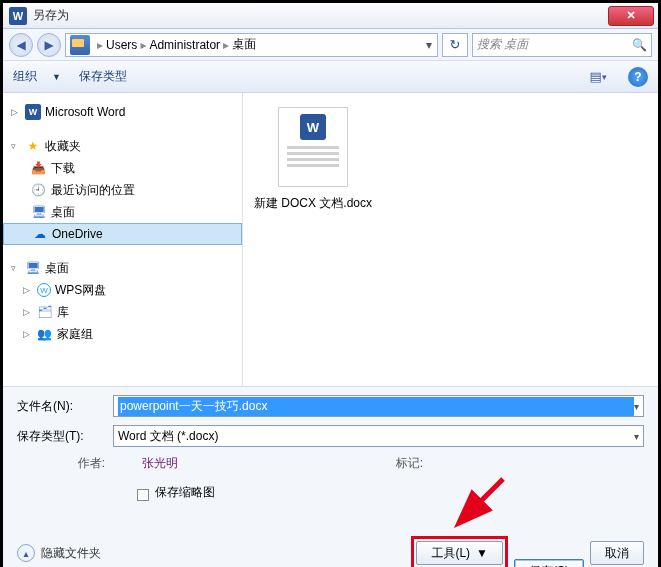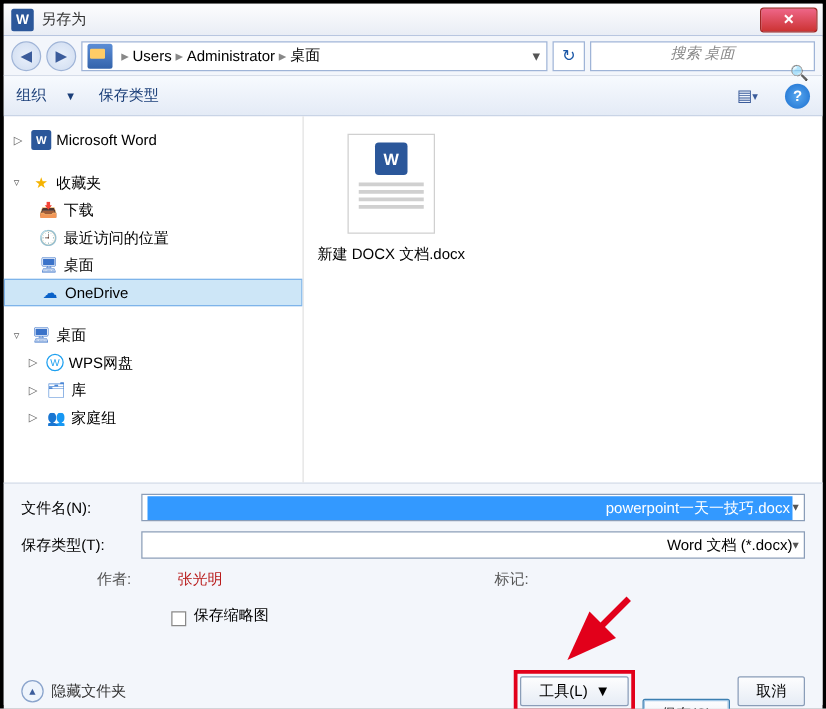--- a/index.html
+++ b/index.html
@@ -12,21 +12,21 @@
   .closebtn { width: 46px; height: 20px; margin-right: 4px; background: linear-gradient(#e68,#c33); border: 1px solid #a02525; border-radius: 3px; color: #fff; display:flex; align-items:center; justify-content:center; font-size: 11px; font-weight:bold; }
   .navbar { height: 32px; display:flex; align-items:center; padding: 0 6px; gap:4px; border-bottom: 1px solid #d6dde9; background:#f3f6fb; }
   .navbtn { width:24px; height:24px; border-radius:50%; border:1px solid #9fb4d7; background: radial-gradient(#e9f0fb,#cfdcf0); display:flex; align-items:center; justify-content:center; color:#3b5c9b; font-size:12px; }
   .breadcrumb { flex:1; height:24px; border:1px solid #9fb4d7; background:#fff; display:flex; align-items:center; font-size:12px; }
   .crumb-icon { width:20px; height:20px; background:linear-gradient(#5b8dd6,#3363ab); margin:0 4px; border-radius:2px; position:relative; }
   .crumb-icon::after { content:""; position:absolute; left:2px; top:4px; width:12px; height:8px; background:#fc6; border-radius:1px; }
   .crumb-sep { color:#888; padding:0 3px; }
   .crumb-drop { width:16px; text-align:center; color:#555; }
   .bc-end { display:flex; align-items:center; margin-left:auto; }
   .refreshbtn { width:26px; height:24px; border:1px solid #9fb4d7; display:flex; align-items:center; justify-content:center; background:#fff; color:#1956a6; font-size:13px; }
-  .searchbox { width:180px; height:24px; border:1px solid #9fb4d7; background:#fff; display:flex; align-items:center; padding:0 4px; font-size:12px; color:#888; font-style:italic;flex-direction:column; }
+  .searchbox { width:180px; height:24px; border:1px solid #9fb4d7; background:#fff; display:flex; align-items:center; padding:0 4px; font-size:12px; color:#888; font-style:italic; }
   .searchbox .sicon { margin-left:auto; color:#3b5c9b; font-style:normal; }
   .toolbar { height:32px; background:linear-gradient(#f7fafe,#e4ebf6); border-bottom:1px solid #c9d4e6; display:flex; align-items:center; padding:0 10px; gap:18px; font-size:12px; }
   .toolbar .titem { color:#1a3e78; display:flex; align-items:center; gap:15px; }
   .toolbar .dd { font-size:9px; }
   .toolbar .spacer { flex:1; }
   .iconbtn { width:24px; height:22px; display:flex; align-items:center; justify-content:center; color:#3b5c9b; font-size:13px; border-radius:2px; }
   .helpbtn { width:20px; height:20px; border-radius:50%; background:radial-gradient(#58a7ef,#1a6ecf); color:#fff; font-size:12px; font-weight:bold; display:flex; align-items:center; justify-content:center; }
   .body { display:flex; height:293px; }
   .tree { width:240px; border-right:1px solid #e2e2e2; overflow:auto; padding:8px 0; font-size:12px; }
   .treeitem { display:flex; align-items:center; height:22px; padding-left:8px; gap:4px; cursor:default; }
@@ -43,28 +43,28 @@
   .ic-lib { color:#4d88d6; }
   .ic-home { color:#6fa23a; }
   .filearea { flex:1; padding:14px 10px; }
   .fileitem { width:120px; text-align:center; font-size:12px; }
   .fileicon { width:70px; height:80px; margin:0 auto 8px; border:1px solid #d0d0d0; background:#fff; position:relative; padding-top:6px; }
   .fileicon .badge { width:26px; height:26px; background:#2b579a; margin:0 auto 6px; border-radius:3px; color:#fff; font-weight:bold; font-size:13px; display:flex; align-items:center; justify-content:center; }
   .fileicon .line { height:3px; background:#d0d0d0; margin:3px 8px; }
   .bottom { border-top:1px solid #d6dde9; padding:8px 14px 12px; background:#f3f6fb; }
   .formrow { display:flex; align-items:center; margin-bottom:8px; font-size:12px; }
   .formrow .lbl { width:96px; text-align:left; padding-right:8px; color:#000000; }
-  .combo { flex:1; height:22px; border:1px solid #8a9db8; background:#fff; display:flex; align-items:center; padding:0 4px; font-size:12px;text-align:right; }
+  .combo { flex:1; height:22px; border:1px solid #8a9db8; background:#fff; display:flex; align-items:center; padding:0 4px; font-size:12px; }
   .combo .cval { flex:1; white-space:nowrap; overflow:hidden; }
   .combo .cval.sel { background:#3399ff; color:#fff; padding:1px 2px; }
   .combo .carrow { font-size:10px; color:#555; }
   .metarow { display:flex; font-size:12px; color:#333; margin-top:6px;gap:29px; }
   .metarow .mlbl { width:96px; text-align:right; padding-right:8px; color:#555; }
   .metarow .mval { width:200px; }
-  .metarow .link { color:#b91c1c; }
+  .metarow .link { color:#701a75; }
   .thumbrow { display:flex; align-items:flex-end; gap:6px; font-size:12px; margin:12px 0 0 120px; }
   .chk { width:12px; height:12px; border:1px solid #888; background:#fff; }
   .footer { display:flex; align-items:center; margin-top:22px; gap:6px; }
   .hidefiles { display:flex; align-items:center; gap:6px; font-size:12px; color:#333; }
   .hfarrow { width:18px; height:18px; border:1px solid #8aa4cc; border-radius:50%; display:flex; align-items:center; justify-content:center; font-size:10px; color:#3b5c9b; background:#eef4fc; }
   .footer .spacer { flex:1; }
   .btn { height:24px; padding:0 14px; border:1px solid #8a9db8; background:linear-gradient(#fdfdfe,#e6ecf5); font-size:12px; border-radius:2px; display:flex; align-items:center; gap:6px; }
   .btn.default { border:1px solid #3c7fb1; box-shadow:0 0 0 1px #a2c7e6 inset;margin-top:36px; }
   .toolsbox { border:3px solid #e2001a; padding:2px; }
   .arrow { position:absolute; left:450px; top:470px; pointer-events:none; }

